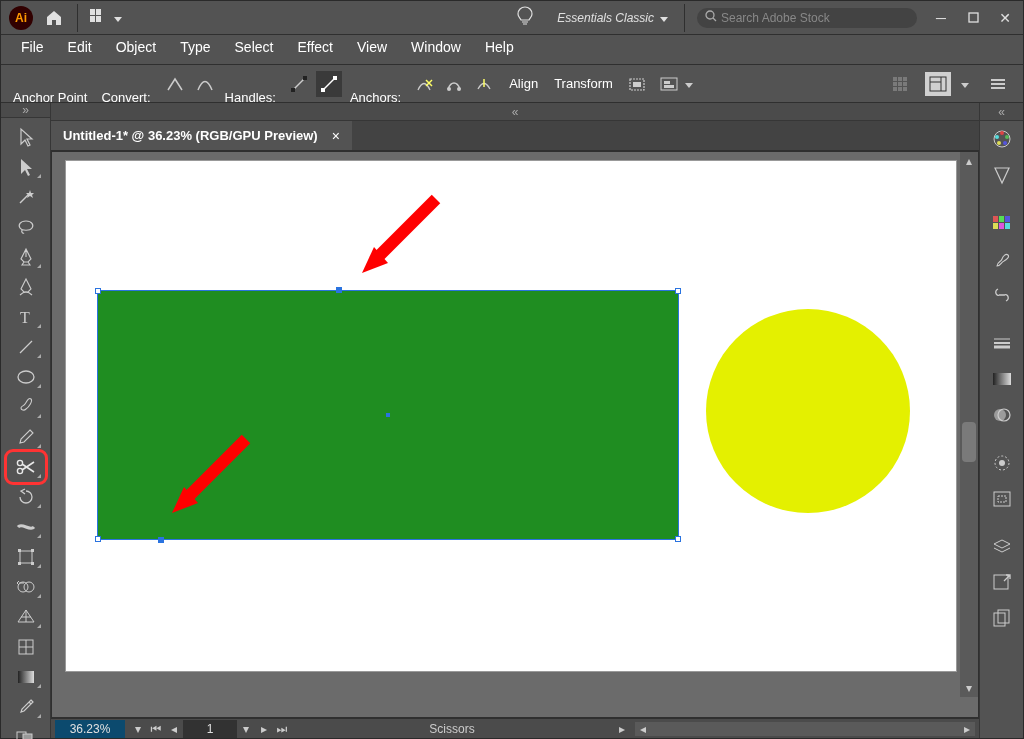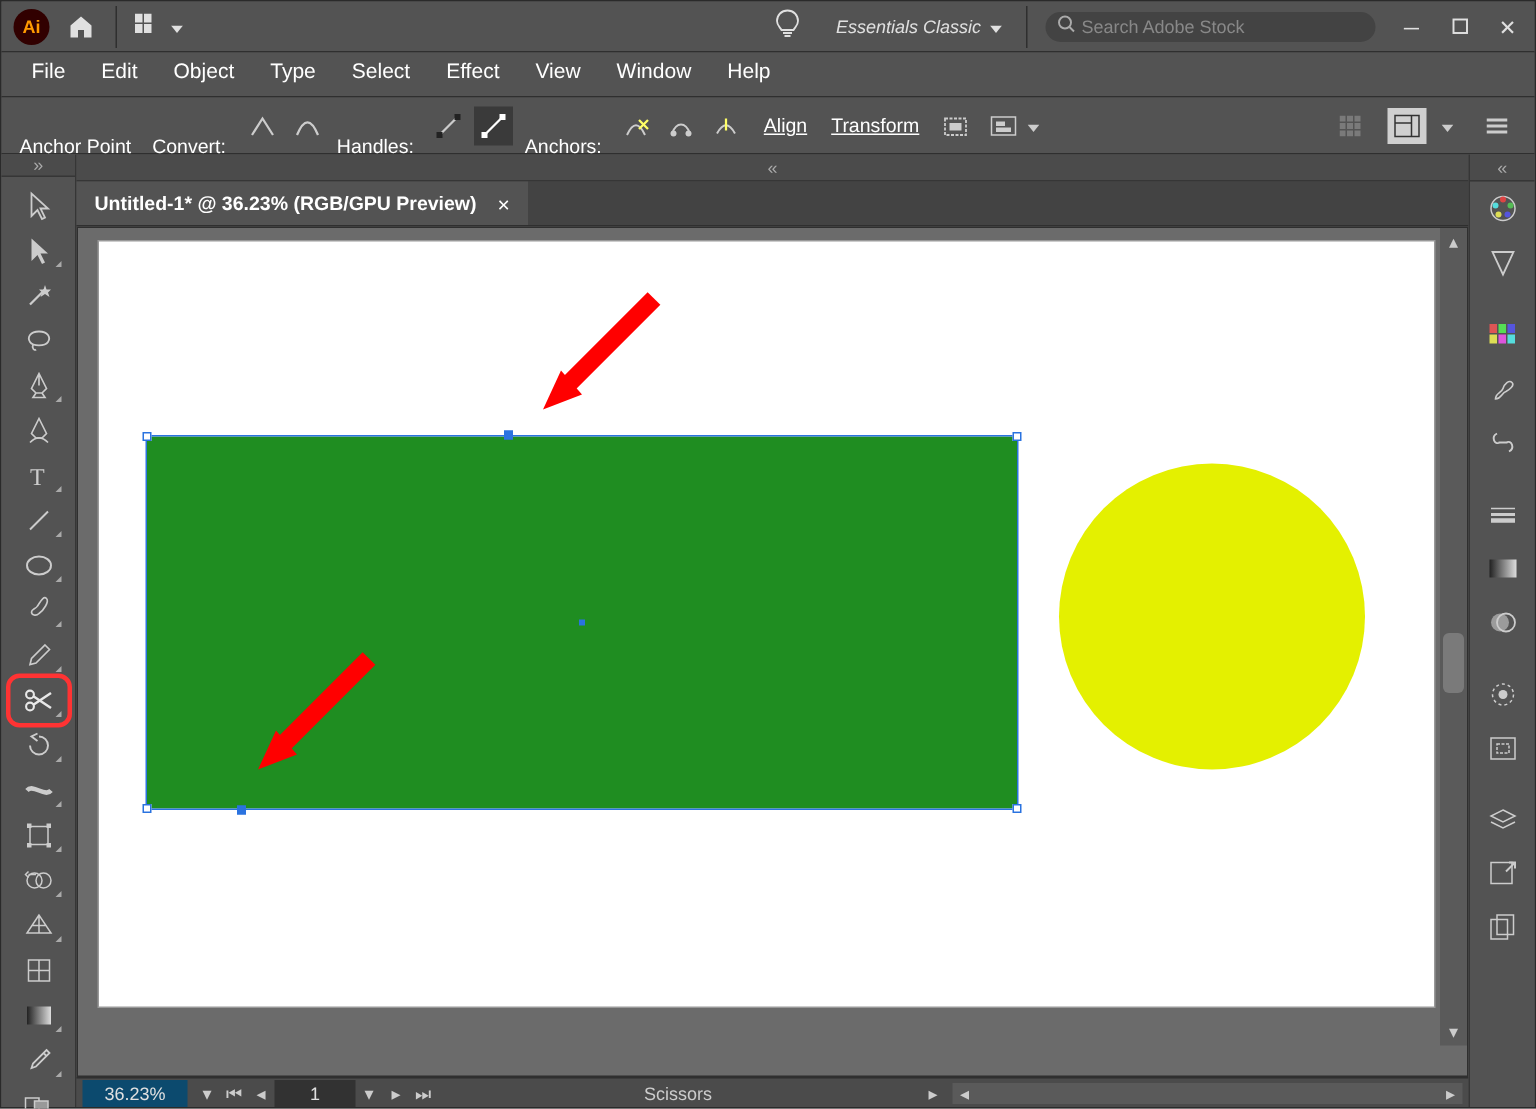--- a/index.html
+++ b/index.html
@@ -24,21 +24,21 @@
 
   
   .menubar { height: 30px; background: #535353; display: flex; align-items: flex-start; padding: 0 8px; border-bottom: 1px solid #2f2f2f; }
   .menu-item { padding: 4px 12px; font-size: 14px; color: #fff; }
 
   
   .controlbar { height: 38px; background: #535353; display: flex; align-items: center; padding: 0 12px; border-bottom: 1px solid #2f2f2f; gap: 8px; font-size: 13px; }
   .cb-label { margin-right: 6px; color: #fff; margin-top: 28px; }
   .cb-group { display: flex; align-items: center; gap: 4px; justify-content: center; }
   .cb-btn { width: 26px; height: 26px; display: flex; align-items: center; justify-content: center; }
-  .cb-link { color: #fff; text-decoration: underline; padding: 0 4px; font-size: 13px; }
+  .cb-link { color: #fff; padding: 0 4px; font-size: 13px; }
   .cb-spacer { flex: 1; }
   .cb-right { display: flex; align-items: center; gap: 10px; }
   .cb-right .cb-btn svg { display: block; }
   .arrange-doc { width: 26px; height: 24px; background: #d0d0d0; display:flex; align-items:center; justify-content:center;}
 
   
   .mainrow { flex: 1; display: flex; background: #535353; min-height: 0; }
   .toolcol { width: 50px; background: #535353; display: flex; flex-direction: column; border-right: 1px solid #363636; }
   .tool-expand { height: 18px; display: flex; align-items: center; justify-content: center; color: #aaa; background: #4b4b4b; border-bottom: 1px solid #363636; }
   .toolgrid { flex: 1; display: flex; flex-direction: column; align-items: center; padding-top: 4px; gap: 0; }

